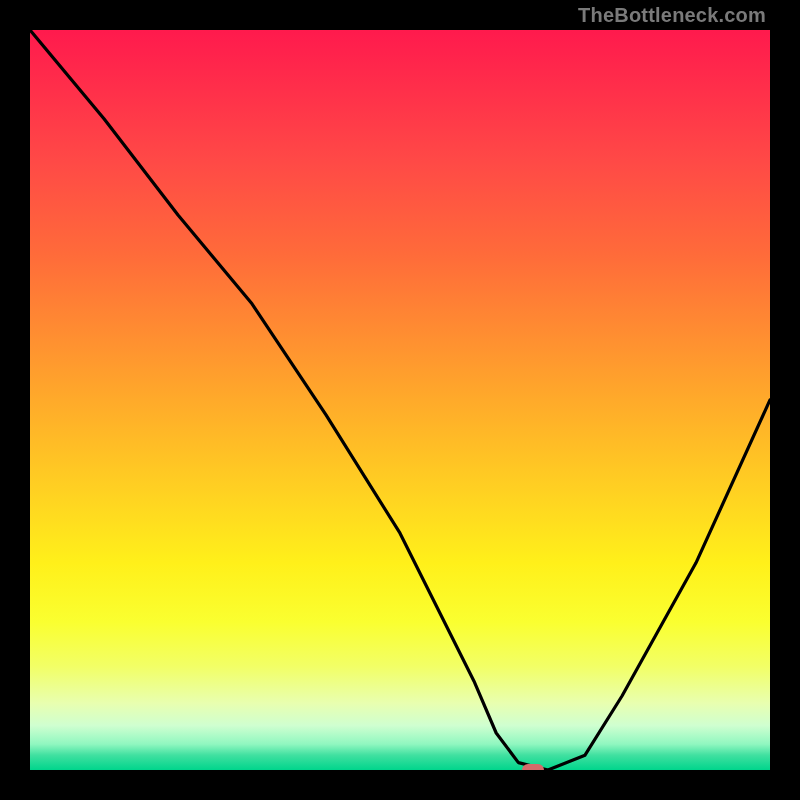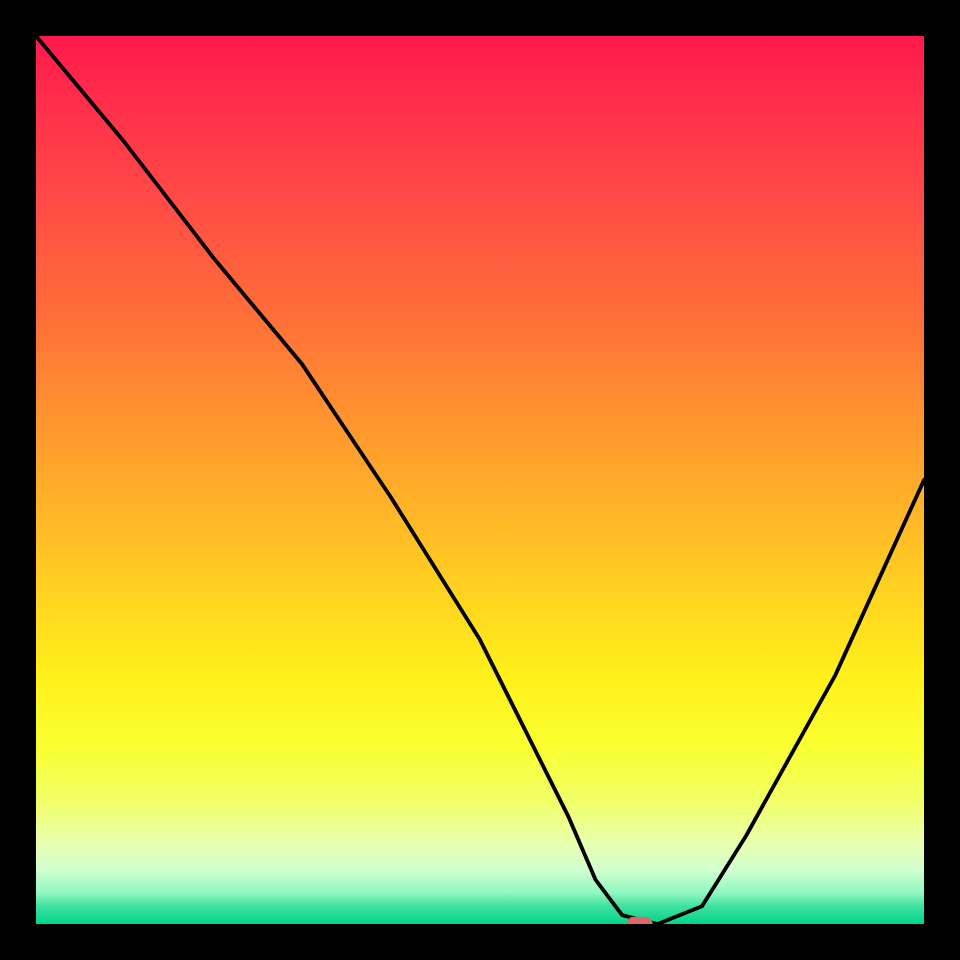--- a/index.html
+++ b/index.html
@@ -74,13 +74,14 @@
 <body>
 
 <div class="frame">
   <div class="plot-area">
     <div class="gradient"></div>
     <svg class="curve" width="740" height="740" viewBox="0 0 740 740">
       <path fill="none" stroke="#000" stroke-width="3.2" stroke-linejoin="round" stroke-linecap="round" d="M0.0 0.0 L74.0 88.8 L148.0 185.0 L222.0 273.8 L296.0 384.8 L370.0 503.2 L407.0 577.2 L444.0 651.2 L466.2 703.0 L488.4 732.6 L518.0 740.0 L555.0 725.2 L592.0 666.0 L666.0 532.8 L740.0 370.0"></path>
     </svg>
     <div class="marker" style="left: 503.2px; top: 740px;"></div>
   </div>
+  <div class="watermark">TheBottleneck.com</div>
 </div>
 
 </body></html>

